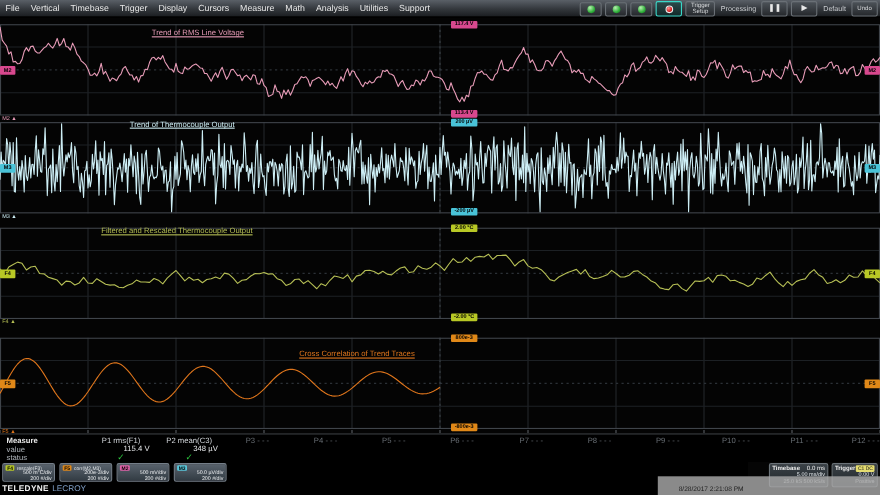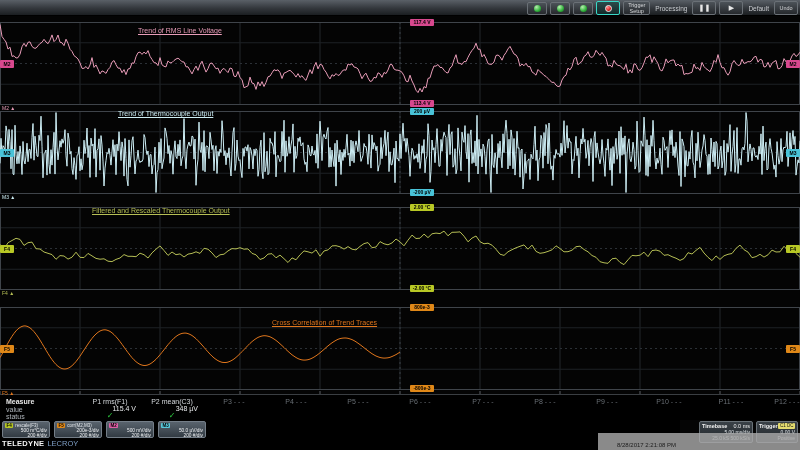--- a/index.html
+++ b/index.html
@@ -91,20 +91,33 @@
     position:absolute; left:600px; top:2px; z-index:7; font-size:19px; font-weight:bold;
     color:rgba(62,170,62,0.92); letter-spacing:0px; white-space:nowrap;
   }
 </style>
 </head>
 <body>
 
 <div id="screen">
 
   <div id="menubar">
+    <div id="menu-items" style="display: flex;">
+        <div class="menu-item">File</div>
+        <div class="menu-item">Vertical</div>
+        <div class="menu-item">Timebase</div>
+        <div class="menu-item">Trigger</div>
+        <div class="menu-item">Display</div>
+        <div class="menu-item">Cursors</div>
+        <div class="menu-item">Measure</div>
+        <div class="menu-item">Math</div>
+        <div class="menu-item">Analysis</div>
+        <div class="menu-item">Utilities</div>
+        <div class="menu-item">Support</div>
+      </div>
     <div id="toolbar">
       <div class="tb-iconbtn">
           <span class="dot green"></span>
         </div>
       <div class="tb-iconbtn">
           <span class="dot green"></span>
         </div>
       <div class="tb-iconbtn">
           <span class="dot green"></span>
         </div>

